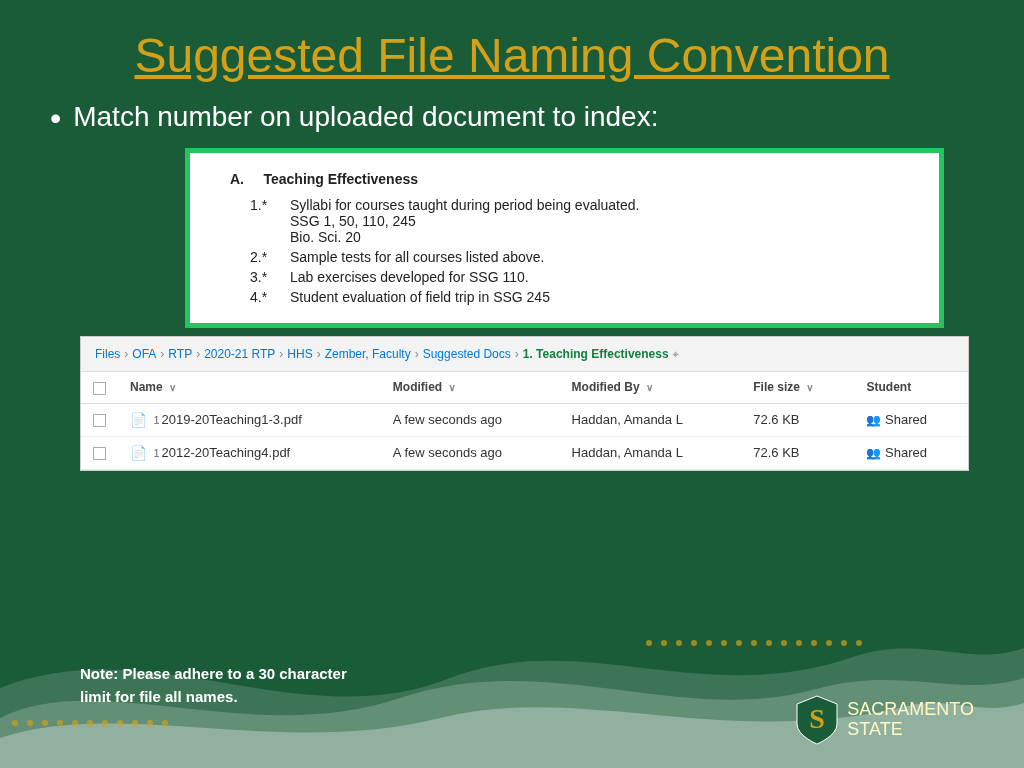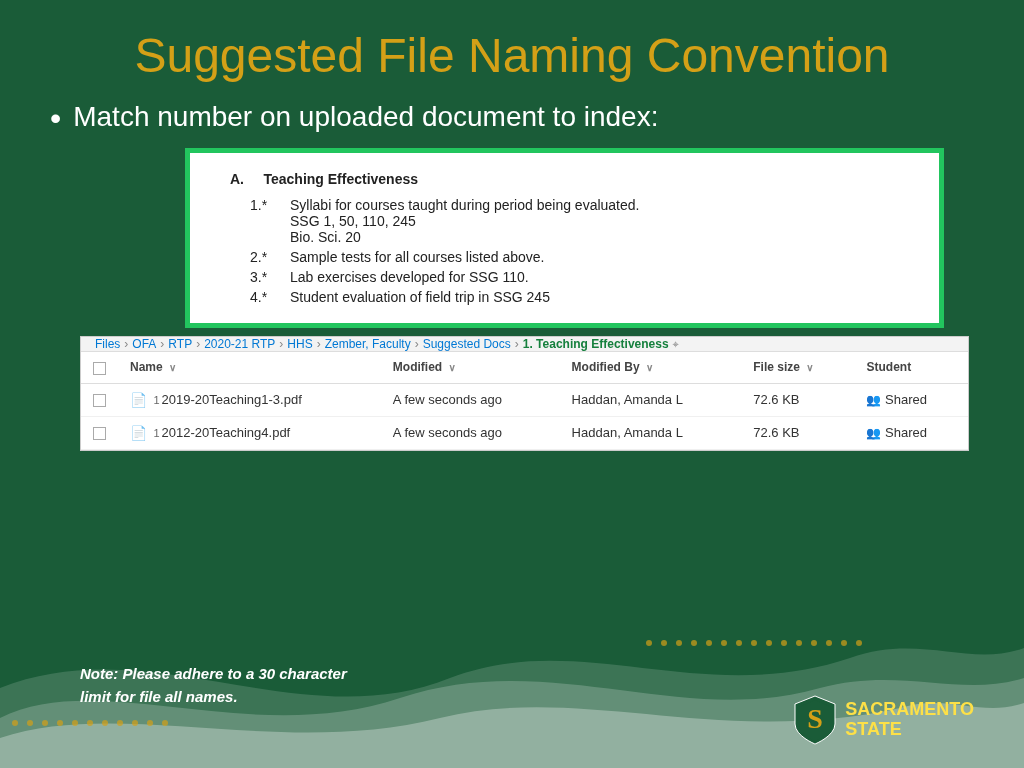--- a/index.html
+++ b/index.html
@@ -21,20 +21,21 @@
       overflow: hidden;
     }
 
     .title {
       color: #d4a017;
       font-size: 48px;
       font-weight: 400;
       text-align: center;
       padding: 28px 40px 10px 40px;
       font-family: 'Segoe UI', Arial, sans-serif;
+      text-decoration: underline;
     }
 
     .bullet-point {
       color: #ffffff;
       font-size: 28px;
       font-weight: 500;
       padding: 8px 40px 12px 50px;
       display: flex;
       align-items: flex-start;
       gap: 12px;
@@ -88,21 +89,21 @@
       border: 1px solid #ccc;
       font-family: 'Segoe UI', Arial, sans-serif;
       font-size: 13px;
       color: #222;
       position: relative;
       z-index: 2;
     }
 
     .breadcrumb-bar {
       background: #f3f3f3;
-      padding: 0 14px;
+      padding: 10px 14px;
       font-size: 12px;
       color: #555;
       border-bottom: 1px solid #ddd;
       display: flex;
       align-items: center;
       gap: 4px;
       flex-wrap: wrap;
     }
 
     .breadcrumb-sep {
@@ -197,21 +198,20 @@
 
     .note-text {
       position: absolute;
       bottom: 60px;
       left: 80px;
       color: #ffffff;
       font-size: 15px;
       font-weight: 600;
       line-height: 1.5;
       z-index: 5;
-      font-style: italic;
     }
 
     
     .logo-area {
       position: absolute;
       bottom: 22px;
       right: 50px;
       z-index: 10;
       display: flex;
       align-items: center;
@@ -219,23 +219,23 @@
     }
 
     .logo-shield {
       width: 44px;
       height: 52px;
     }
 
     .logo-text {
       display: flex;
       flex-direction: column;
-      font-weight: 700;
+      font-weight: 400;
       font-size: 18px;
-      color: #fde047;
+      color: #fef9c3;
       line-height: 1.1;
       font-family: 'Segoe UI', Arial, sans-serif;
     }
   </style>
 </head>
 <body>
 
 <div class="slide-container">
 
   <h1 class="title">Suggested File Naming Convention</h1>

